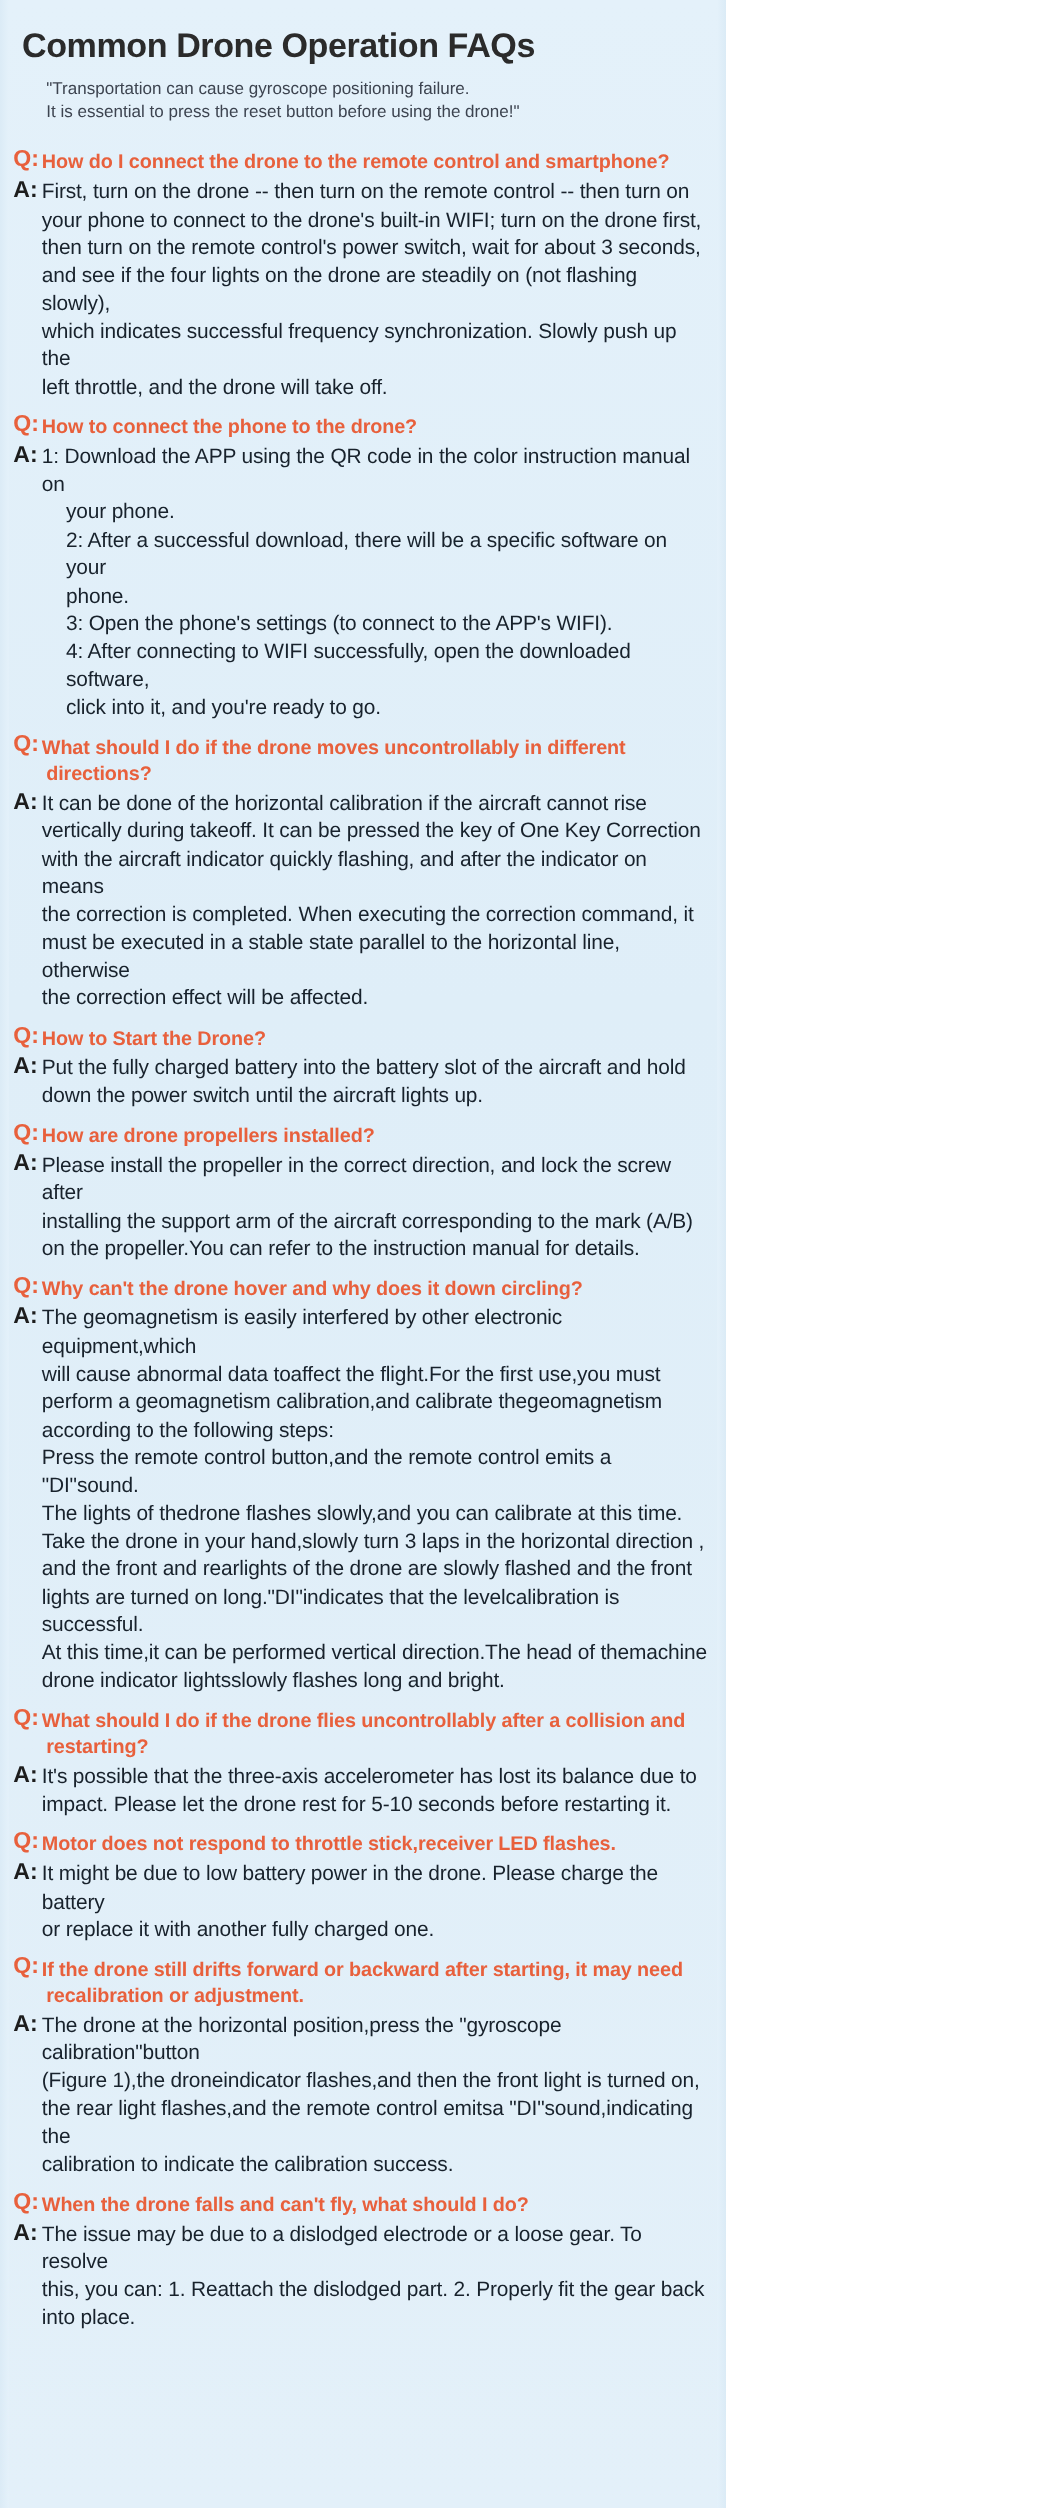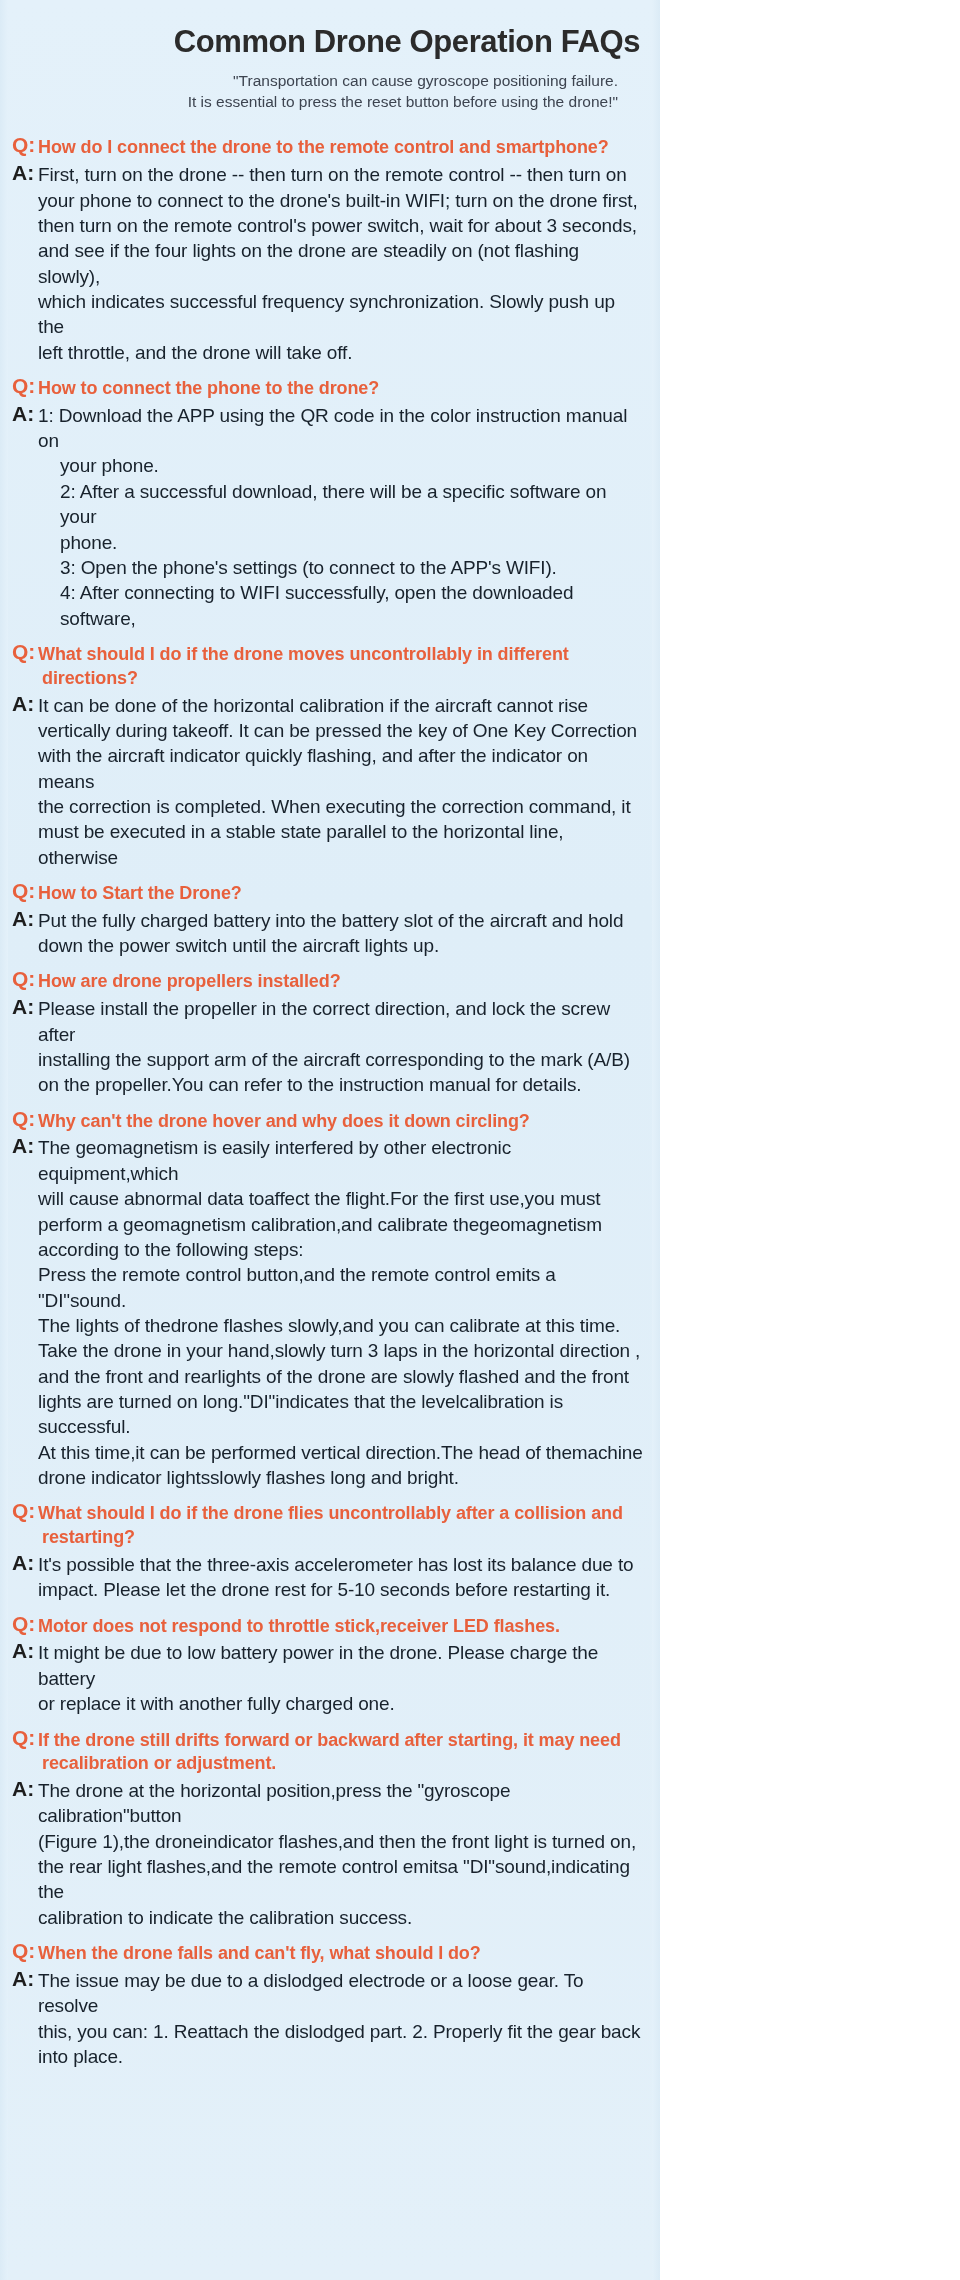--- a/index.html
+++ b/index.html
@@ -35,21 +35,21 @@
     content: "";
     position: absolute;
     right: 0; top: 0; bottom: 0;
     width: 8px;
     background: linear-gradient(270deg, #dbebf6 0%, #e4f1fa 100%);
     pointer-events: none;
   }
 
   header.doc-header {
     padding: 24px 20px 6px 20px;
-    text-align: right;
+    text-align: left;
   }
   .doc-title {
     font-family: "Liberation Sans", sans-serif;
     font-size: 31px;
     font-weight: bold;
     color: #2b2b2b;
     letter-spacing: -0.4px;
     margin: 0 0 10px 0;
     line-height: 1.15;
   }
@@ -165,40 +165,42 @@
       </div>
       <div class="qa-row a-row">
         <span class="marker">A:</span>
         <span class="a-text">
           <span class="a-line">1: Download the APP using the QR code in the color instruction manual on</span>
           <span class="a-line hang">your phone.</span>
           <span class="a-line hang">2: After a successful download, there will be a specific software on your</span>
           <span class="a-line hang">phone.</span>
           <span class="a-line hang">3: Open the phone's settings (to connect to the APP's WIFI).</span>
           <span class="a-line hang">4: After connecting to WIFI successfully, open the downloaded software,</span>
+          <span class="a-line hang">click into it, and you're ready to go.</span>
         </span>
       </div>
     </section>
 
     <section class="faq-item">
       <div class="qa-row q-row">
         <span class="marker">Q:</span>
         <span class="q-text">
           <span class="q-line">What should I do if the drone moves uncontrollably in different</span>
           <span class="q-line">directions?</span>
         </span>
       </div>
       <div class="qa-row a-row">
         <span class="marker">A:</span>
         <span class="a-text">
           <span class="a-line">It can be done of the horizontal calibration if the aircraft cannot rise</span>
           <span class="a-line">vertically during takeoff. It can be pressed the key of One Key Correction</span>
           <span class="a-line">with the aircraft indicator quickly flashing, and after the indicator on means</span>
           <span class="a-line">the correction is completed. When executing the correction command, it</span>
           <span class="a-line">must be executed in a stable state parallel to the horizontal line, otherwise</span>
+          <span class="a-line">the correction effect will be affected.</span>
         </span>
       </div>
     </section>
 
     <section class="faq-item">
       <div class="qa-row q-row">
         <span class="marker">Q:</span>
         <span class="q-text">
           <span class="q-line">How to Start the Drone?</span>
         </span>

